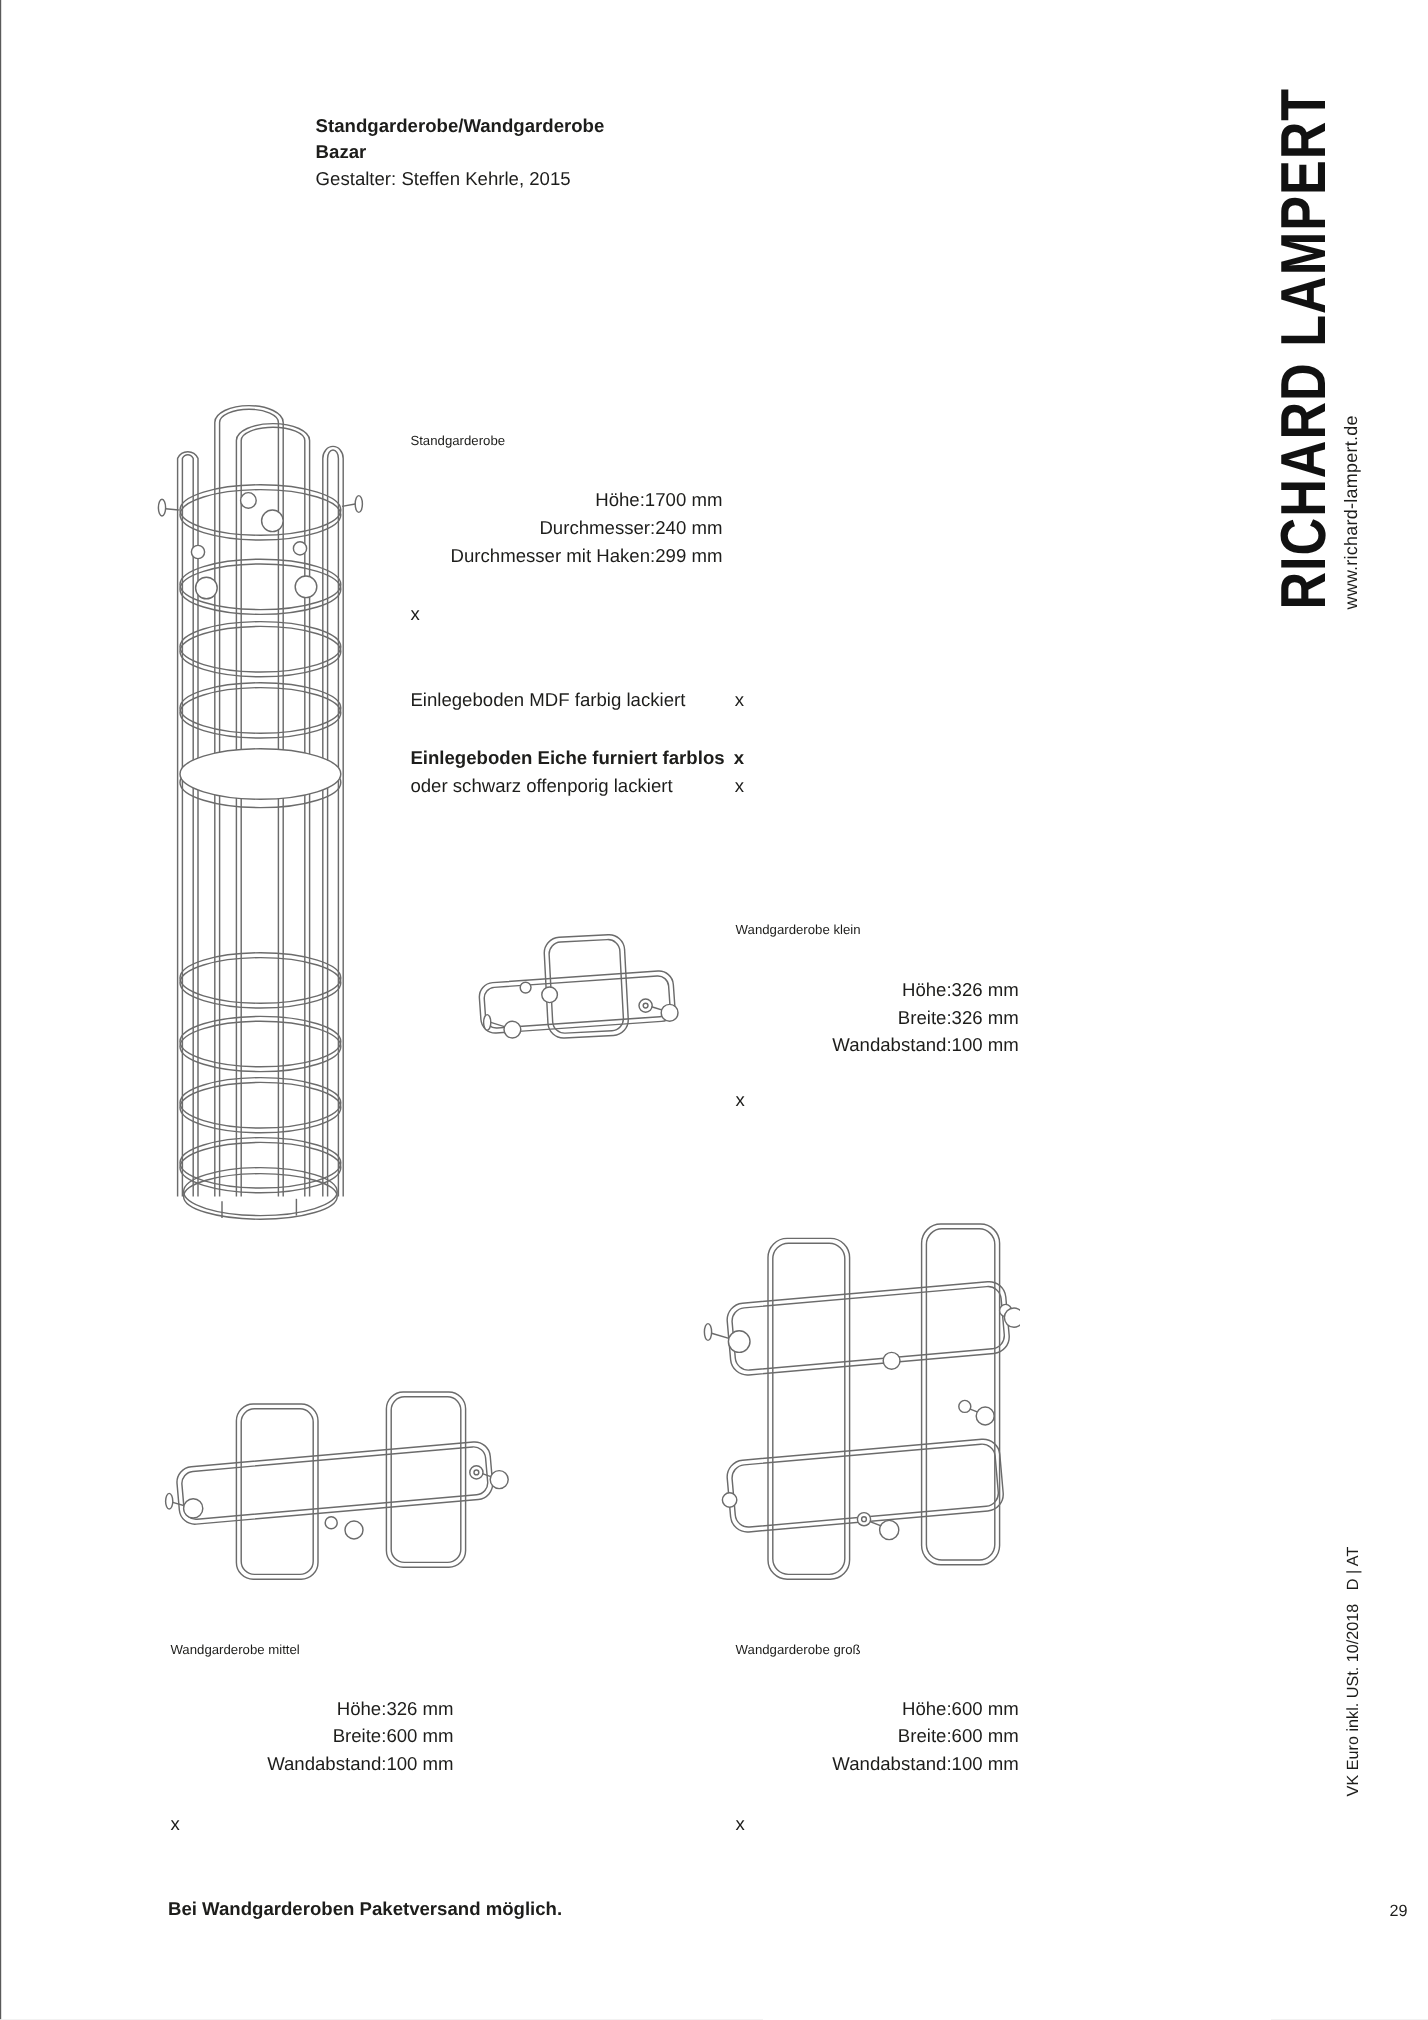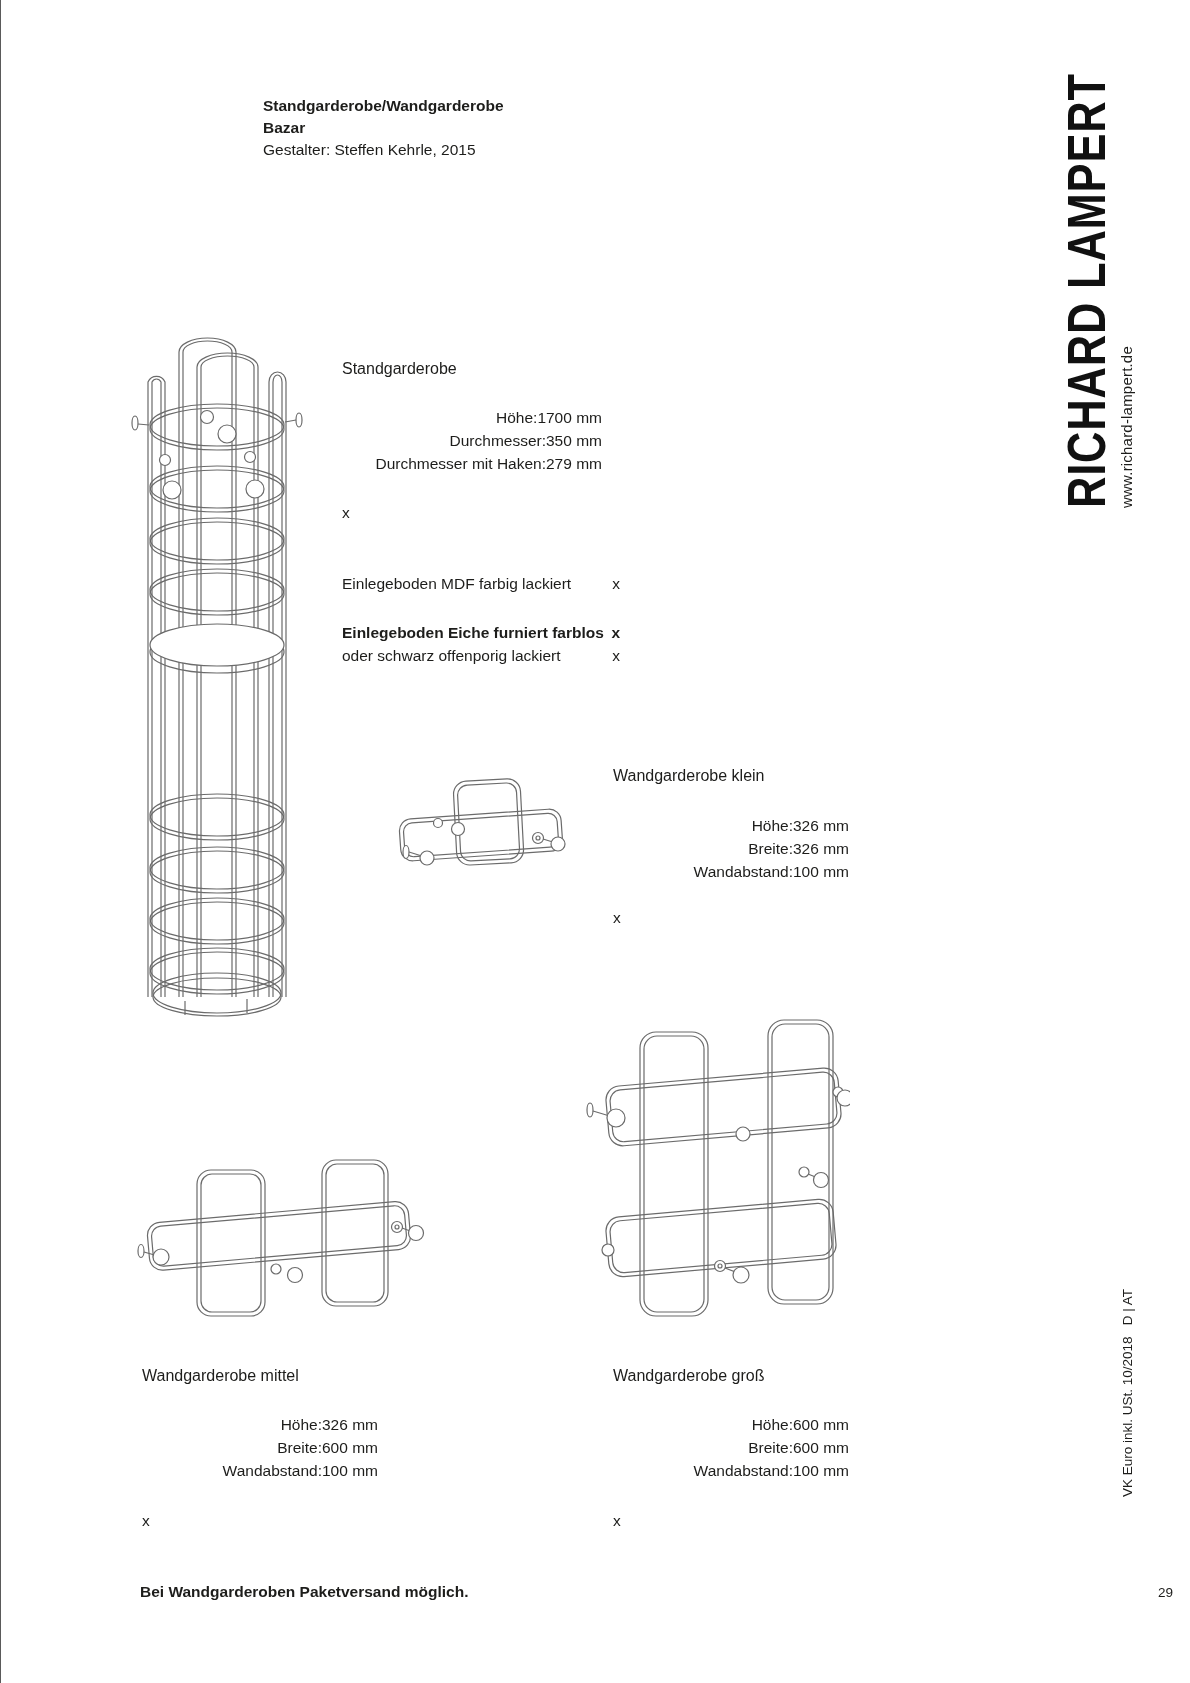--- a/index.html
+++ b/index.html
@@ -12,21 +12,21 @@
     color:#1d1d1b;
     overflow:hidden;
   }
   .abs{position:absolute;}
   .edge-line{left:0;top:0;width:1px;height:1683px;background:#5a5a5a;}
 
   .hdr{left:228px;top:95px;font-size:15.5px;line-height:22px;margin-left:35px;}
   .hdr .b{font-weight:bold;}
   .materials{left:228px;top:213px;font-size:15.5px;line-height:23px;}
 
-  .prod-title{font-size:16px;line-height:17px;}
+  .prod-title{font-size:11px;line-height:17px;}
   .spec{font-size:15.5px;}
   .spec-row{display:flex;justify-content:flex-end;line-height:23px;}
   .xmark{font-size:15.5px;line-height:17px;}
   .opt{display:flex;justify-content:space-between;font-size:15.5px;line-height:23px;}
 
   .footer-note{left:140px;top:1583px;font-size:15.5px;font-weight:bold;line-height:18px;text-align:center;}
   .page-num{left:1118px;top:1585px;font-size:13.5px;margin-left:40px;}
 
   .rot{transform-origin:0 0;white-space:pre;line-height:1;}
   .logo-big{
@@ -119,25 +119,25 @@
   </svg>
 
   <div class="abs prod-title" style="left:342px;top:360px;">Standgarderobe</div>
   <div class="abs spec" style="left:342px;top:406px;width:260px;">
     <div class="spec-row">
       <span>Höhe:</span>
       <span>1700 mm</span>
     </div>
     <div class="spec-row">
       <span>Durchmesser:</span>
-      <span>350 mm</span>
+      <span>240 mm</span>
     </div>
     <div class="spec-row">
       <span>Durchmesser mit Haken:</span>
-      <span>279 mm</span>
+      <span>299 mm</span>
     </div>
   </div>
   <div class="abs xmark" style="left:342px;top:504px;">x</div>
 
   <div class="abs opt" style="left:342px;top:572px;width:278px;">
     <span>Einlegeboden MDF farbig lackiert</span>
     <span>x</span>
   </div>
   <div class="abs opt" style="left:342px;top:621px;width:278px;font-weight:bold;">
     <span>Einlegeboden Eiche furniert farblos</span>

